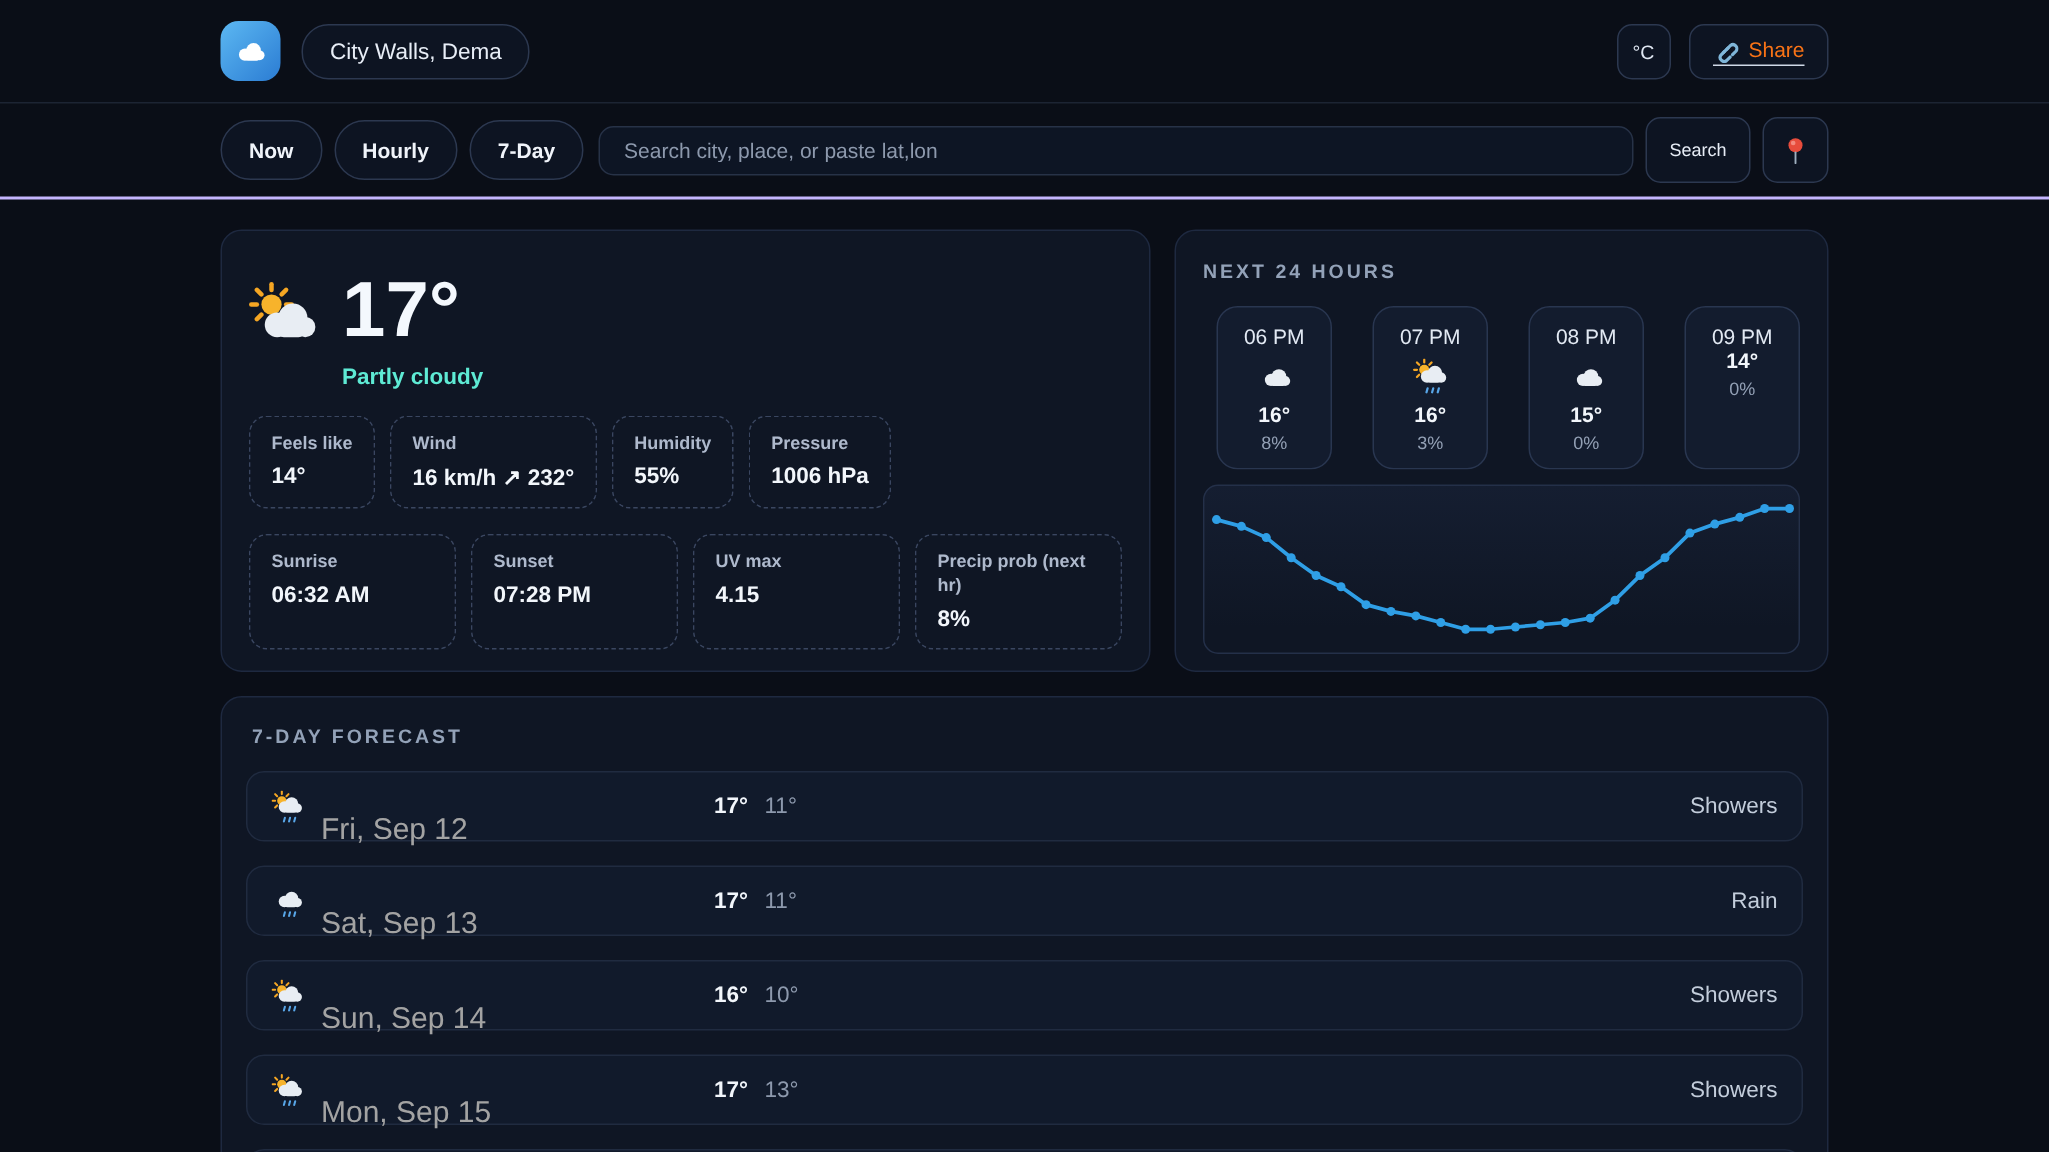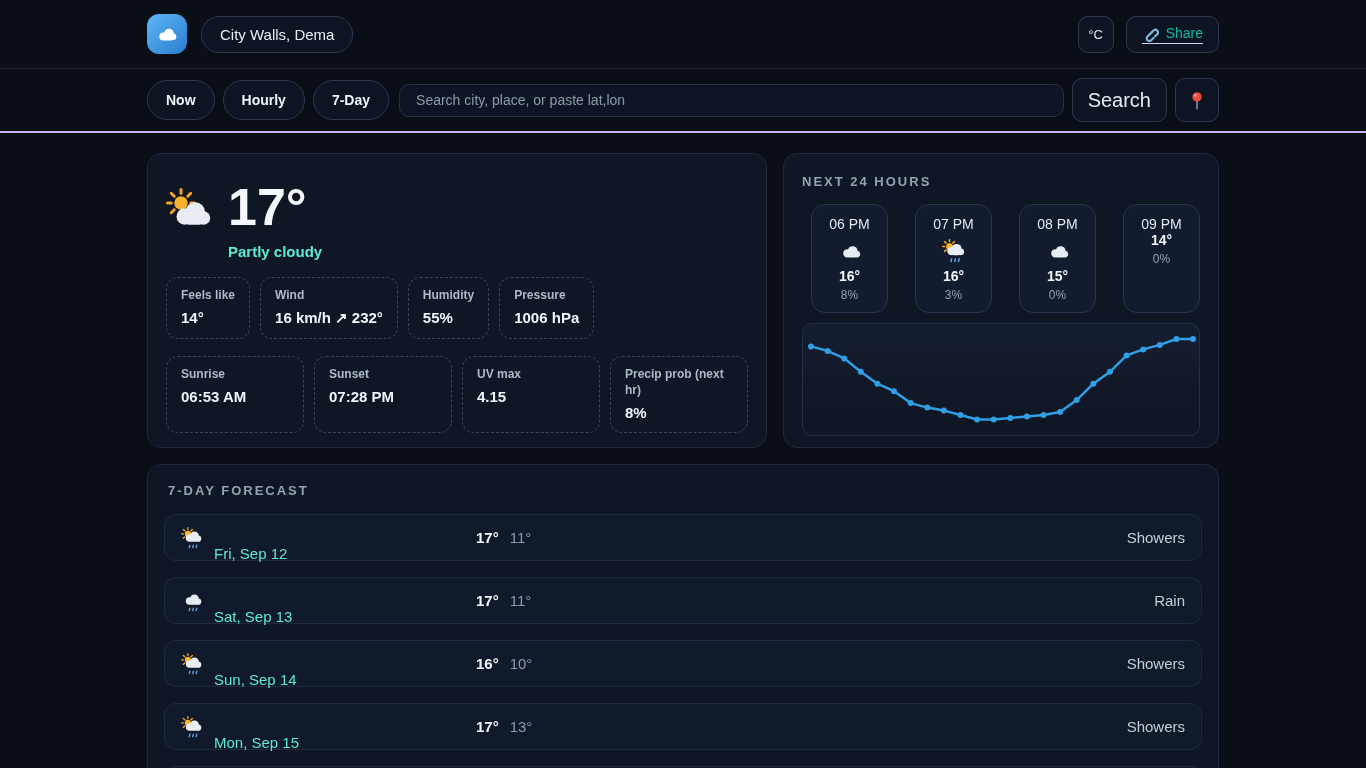--- a/index.html
+++ b/index.html
@@ -32,40 +32,40 @@
     background:#0d1422; color:#dfe7f2; font-size:13px;
     display:flex; align-items:center; justify-content:center; cursor:pointer;
   }
   .share-btn {
     margin-left:12px; height:37px; padding:0 15px;
     border:1px solid #2c3850; border-radius:10px;
     background:#0d1422; display:flex; align-items:center; gap:7px; cursor:pointer;
   }
   .share-inner { display:flex; align-items:center; gap:7px; border-bottom:1px solid #cfd8e6; padding-bottom:1px; }
   .share-btn .ic { width:17px; height:17px; display:block; }
-  .share-label { font-size:14px; color:#14b8a6; }
+  .share-label { font-size:14px; color:#f97316; }
 
   
   .navbar { border-bottom:2px solid #c4b5fd; }
   .navbar-inner { height:62px; display:flex; align-items:center; gap:8px; }
   .tab-btn {
     padding:0 18px; height:40px; border:1px solid #2c3850; border-radius:20px;
     background:#0d1422; color:#f0f4fa; font-size:14px; font-weight:bold;
     display:flex; align-items:center; cursor:pointer; flex:0 0 auto;
   }
   .search-input {
     flex:1; height:33px; margin-left:2px;
     border:1px solid #273247; border-radius:10px;
     background:#0d1524; color:#e8eef7; font-size:14px; padding:0 16px;
     font-family:"Liberation Sans", sans-serif; outline:none;
   }
   .search-input::placeholder { color:#8d99ad; }
   .search-btn {
     height:44px; padding:0 15px; border:1px solid #2c3850; border-radius:10px;
-    background:#0d1422; color:#e6ecf5; font-size:20px; cursor:pointer; flex:0 0 auto;
+    background:#0d1422; color:#e6ecf5; font-size:12px; cursor:pointer; flex:0 0 auto;
   }
   .pin-btn {
     width:44px; height:44px; border:1px solid #2c3850; border-radius:10px;
     background:#0d1422; display:flex; align-items:center; justify-content:center;
     cursor:pointer; flex:0 0 auto;
   }
   .pin-btn .ic { width:20px; height:20px; display:block; }
 
   
   .main { padding-top:20px; }
@@ -114,21 +114,21 @@
 
   
   .card.week { margin-top:16px; width:1072px; padding:16px; height:400px; }
   .card.week .section-title { margin:2px 0 0 4px; display:block; }
   .frow {
     height:47px; margin-top:16px; display:flex; align-items:center;
     background:#111a2b; border:1px solid #202b40; border-radius:12px;
     padding:0 16px; cursor:default;
   }
   .frow-icon { width:22px; height:22px; flex:0 0 auto; }
-  .frow-day { font-size:15px; color:#5eead4; margin-left:11px; width:262px;margin-top:32px; }
+  .frow-day { font-size:20px; color:#a3a3a3; margin-left:11px; width:262px;margin-top:32px; }
   .frow-hi { font-size:15px; font-weight:bold; color:#f2f6fb; }
   .frow-lo { font-size:15px; color:#8d99ad; margin-left:11px; }
   .frow-cond { margin-left:auto; font-size:15px; color:#c3cddb; }
 </style>
 </head>
 <body>
 
 <div class="topbar">
   <div class="container topbar-inner">
     <div class="logo">
@@ -221,21 +221,21 @@
         </div>
         <div class="chip">
           <div class="label">Pressure</div>
           <div class="value">1006 hPa</div>
         </div>
       </div>
 
       <div class="chip-row equal">
         <div class="chip">
           <div class="label">Sunrise</div>
-          <div class="value">06:53 AM</div>
+          <div class="value">06:32 AM</div>
         </div>
         <div class="chip">
           <div class="label">Sunset</div>
           <div class="value">07:28 PM</div>
         </div>
         <div class="chip">
           <div class="label">UV max</div>
           <div class="value">4.15</div>
         </div>
         <div class="chip">

